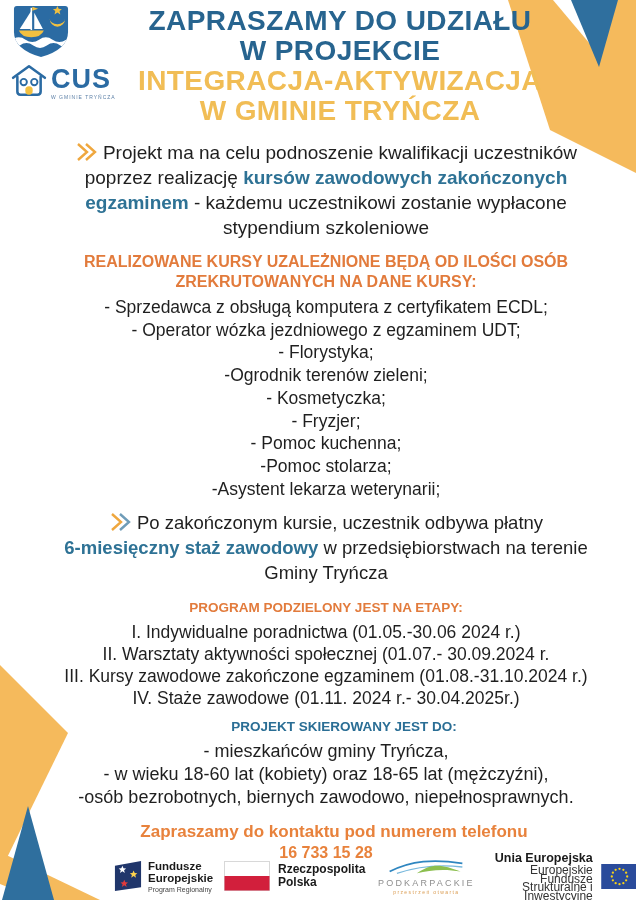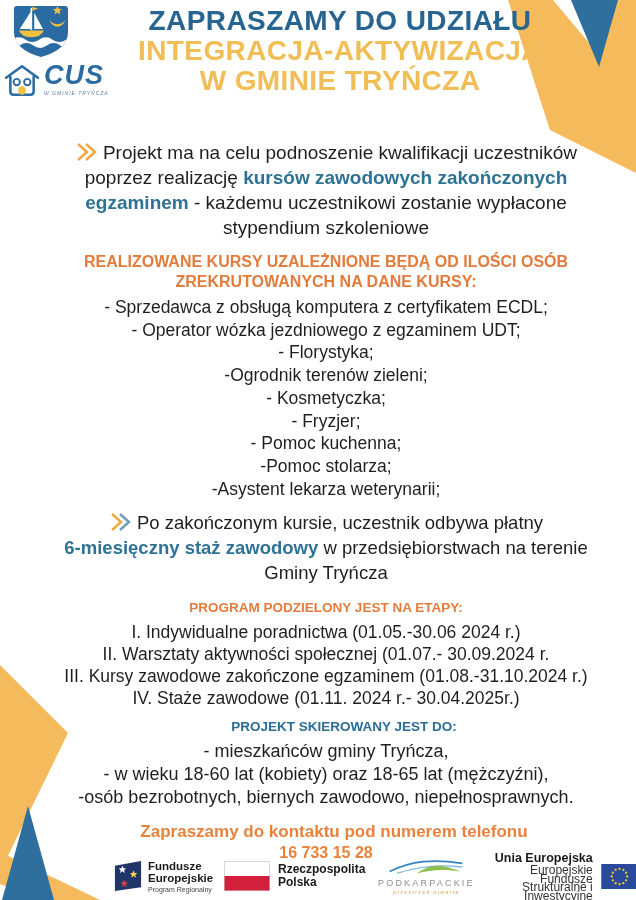--- a/index.html
+++ b/index.html
@@ -4,21 +4,21 @@
 <style>
   html,body{margin:0;padding:0;background:#fff;}
   .poster{
     position:relative;width:636px;height:900px;background:#ffffff;
     font-family:"Liberation Sans", sans-serif;overflow:hidden;color:#202124;
   }
   
   .deco{position:absolute;inset:0;width:636px;height:900px;z-index:0;}
   
   .coat{position:absolute;left:10px;top:3px;z-index:2;}
-  .cus{position:absolute;left:4px;top:62px;z-index:2;display:flex;align-items:flex-start;font-style:italic;}
+  .cus{position:absolute;left:11px;top:62px;z-index:2;display:flex;align-items:flex-end;}
   .cus-txt{margin-left:4px;line-height:1;}
   .cus-acr{font-size:27px;font-weight:bold;color:#2b6ba3;letter-spacing:1px;}
   .cus-sub{font-size:5px;color:#5b7fa6;letter-spacing:1px;margin-top:2px;text-align:center;}
   .titles{position:absolute;left:95px;top:6px;width:490px;text-align:center;z-index:1;
     font-weight:bold;font-size:28px;line-height:30px;letter-spacing:0.4px;}
   .t-blue{color:#27648f;}
   .t-yellow{color:#f1bd55;}
   
   .content{position:absolute;left:16px;right:0;top:136px;z-index:1;text-align:center;}
   .para{font-size:19px;line-height:25px;color:#1f1f1f;width:580px;margin:4px auto 0;}
@@ -94,20 +94,21 @@
       <rect x="13.5" y="22" width="7" height="8" rx="3.5" fill="#f2c040"></rect>
     </svg>
     <div class="cus-txt">
       <div class="cus-acr">CUS</div>
       <div class="cus-sub">W GMINIE TRYŃCZA</div>
     </div>
   </div>
 
   <div class="titles">
     <div class="t-blue">ZAPRASZAMY DO UDZIAŁU</div>
+    <div class="t-blue">W PROJEKCIE</div>
     <div class="t-yellow">INTEGRACJA-AKTYWIZACJA</div>
     <div class="t-yellow">W GMINIE TRYŃCZA</div>
   </div>
 
   <div class="content">
 
     <div class="para">
       <svg class="chev" width="24" height="22" viewBox="0 0 24 22">
         <polyline points="3,3 12,11 3,19" fill="none" stroke="#efa73e" stroke-width="2.4"></polyline>
         <polyline points="11,3 20,11 11,19" fill="none" stroke="#efa73e" stroke-width="2.4"></polyline>

